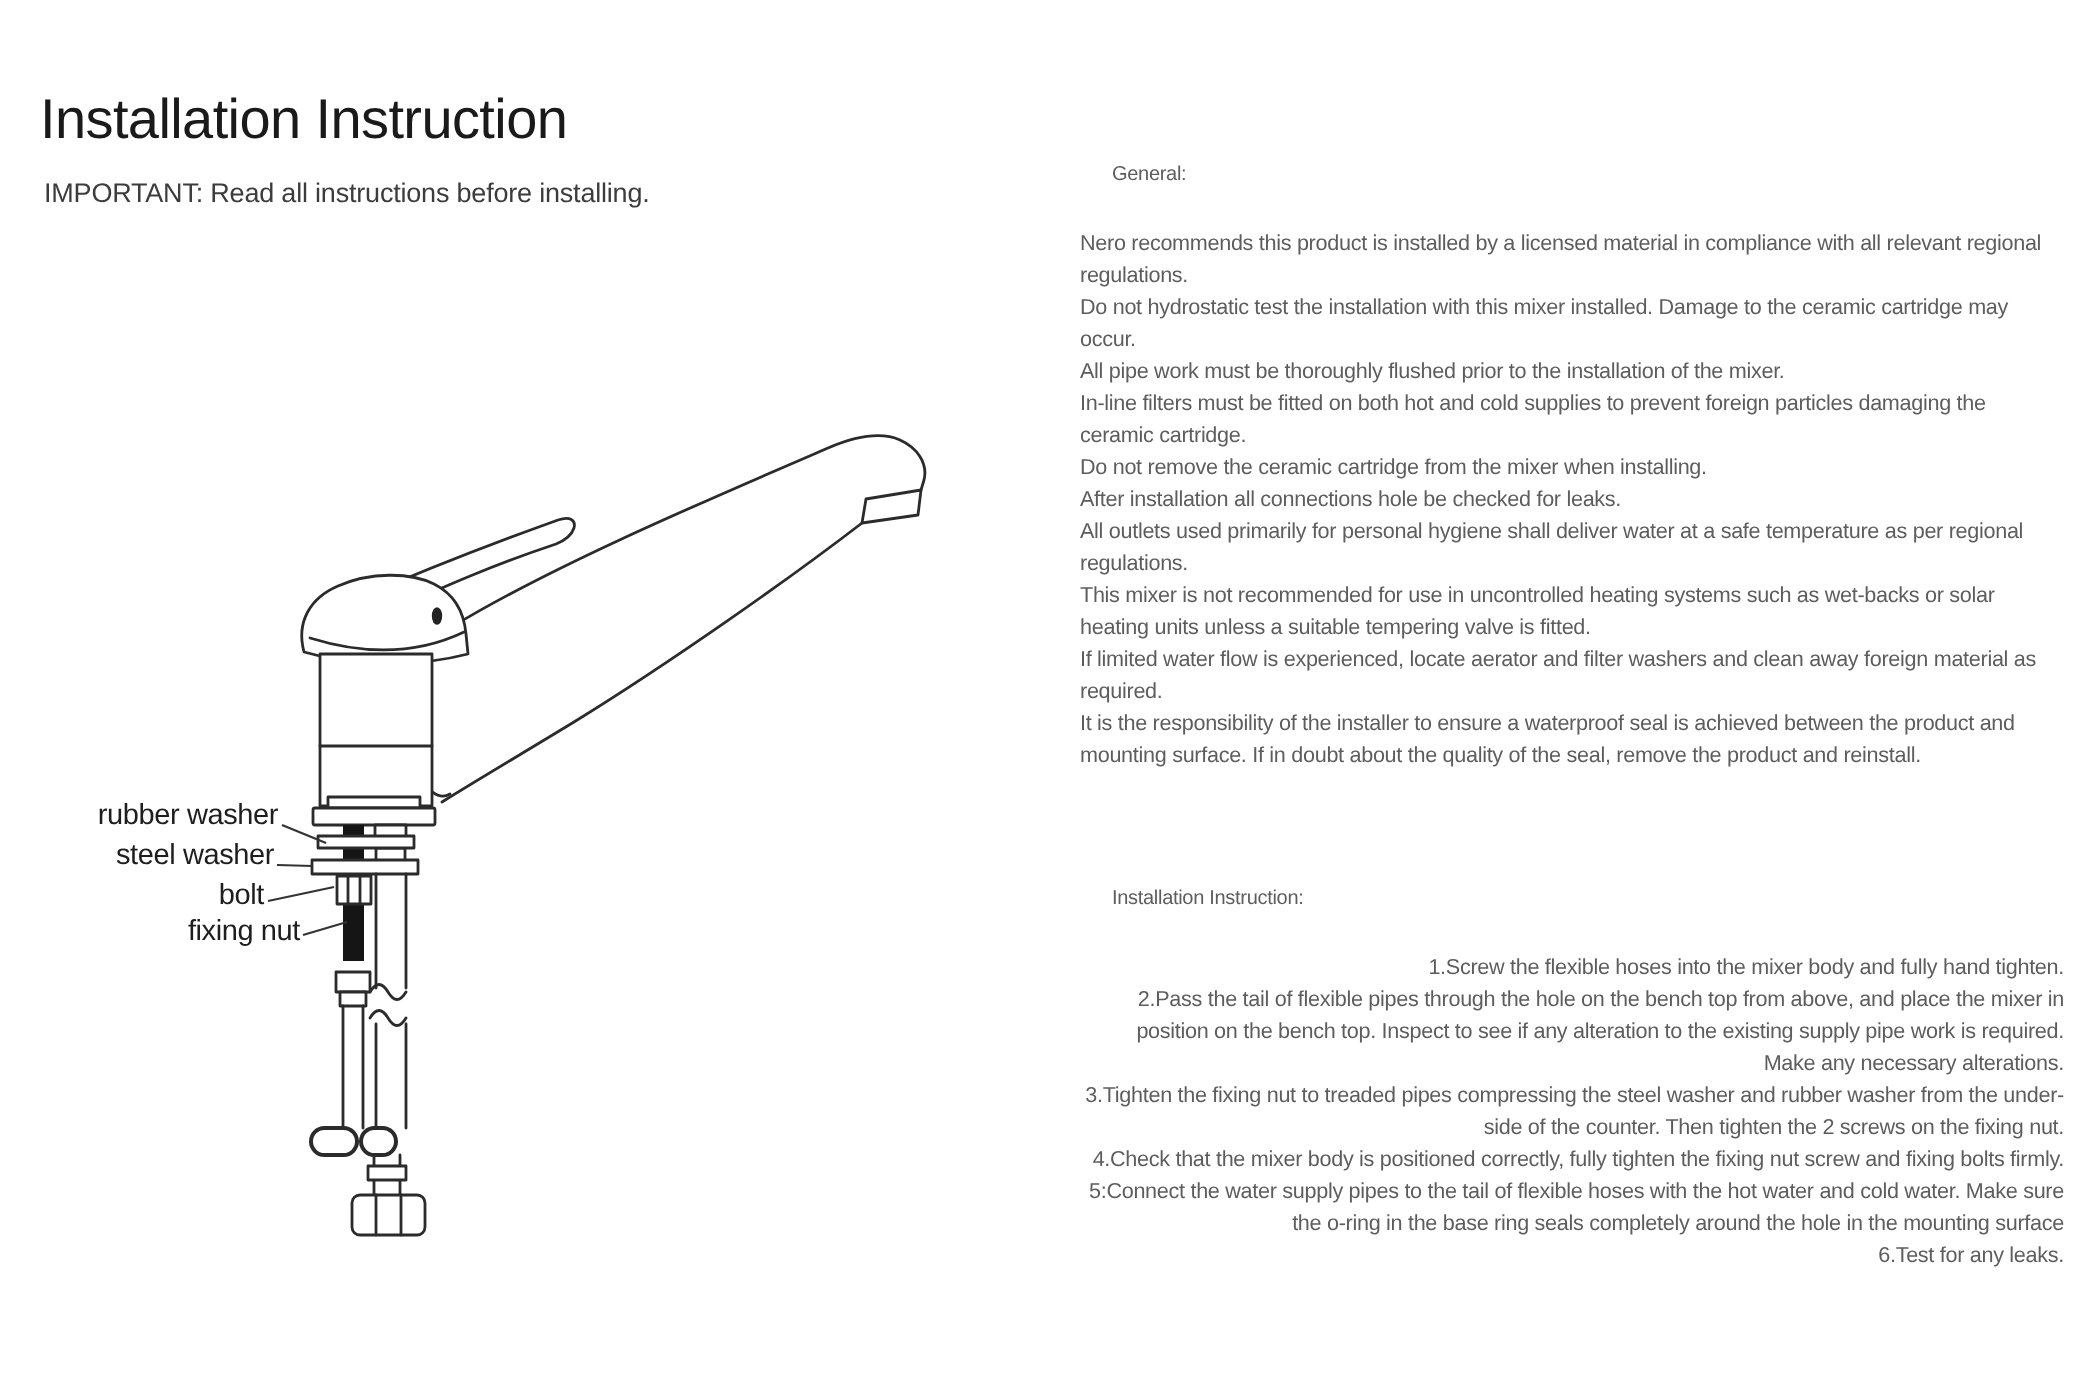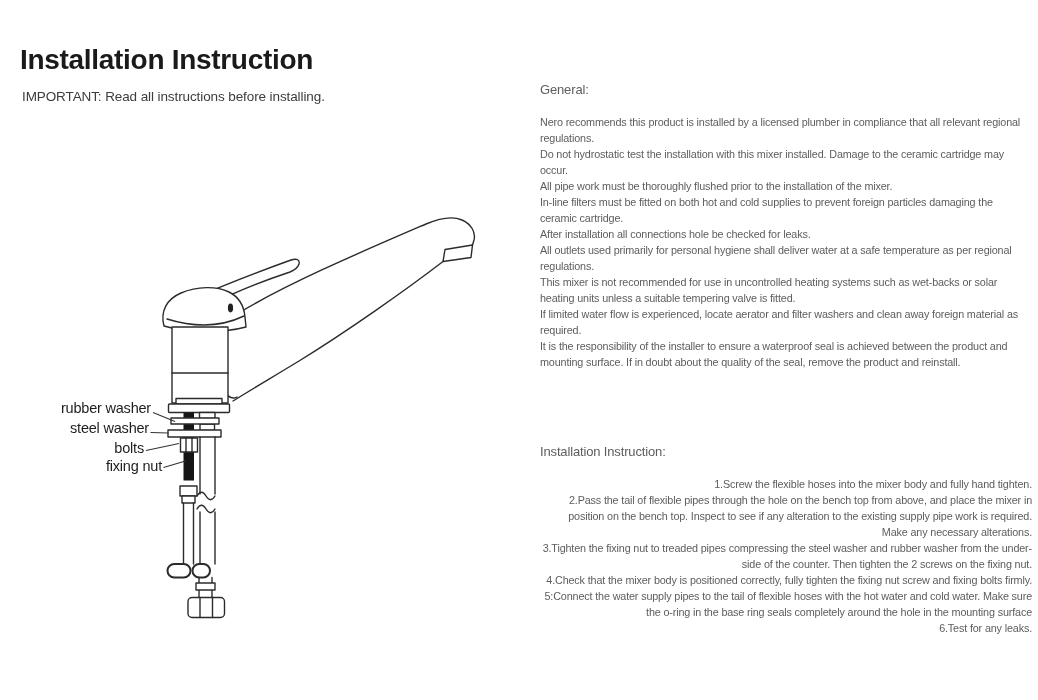--- a/index.html
+++ b/index.html
@@ -4,42 +4,42 @@
 <style>
   html,body{margin:0;padding:0;}
   body{
     width:1038px;height:700px;position:relative;overflow:hidden;
     background:#ffffff;
     font-family:"Liberation Sans", sans-serif;
     -webkit-font-smoothing:antialiased;
   }
   .page-title{
     position:absolute;left:20px;top:12px;
-    font-size:28px;font-weight:bold;color:#1a1a1a;letter-spacing:-0.3px;margin-top:32px;
+    font-size:28px;font-weight:normal;color:#1a1a1a;letter-spacing:-0.3px;margin-top:32px;
   }
   .important-note{
     position:absolute;left:22px;top:89px;
     font-size:13.5px;color:#3c3c3c;letter-spacing:-0.1px;
   }
   .diagram{
-    position:absolute;left:16px;top:200px;width:520px;height:490px;
+    position:absolute;left:4px;top:200px;width:520px;height:490px;
   }
   .diagram svg{position:absolute;left:0;top:0;}
   .part-label{
     position:absolute;font-size:14.5px;color:#1e1e1e;letter-spacing:-0.2px;
     white-space:nowrap;line-height:1;
   }
   .lbl-rubber{top:201px;right:385px;}
   .lbl-steel{top:221px;right:387px;}
   .lbl-bolt{top:241px;right:392px;}
   .lbl-fixing{top:259px;right:374px;}
   .right-col{position:absolute;left:540px;width:492px;color:#5d5d5d;}
   .sec-heading{
-    position:absolute;left:540px;
-    font-size:13px;color:#5d5d5d;letter-spacing:-0.15px;
+    position:absolute;left:556px;
+    font-size:10px;color:#5d5d5d;letter-spacing:-0.15px;
   }
   .heading-general{top:82px;}
   .heading-install{top:444px;}
   .para-block{position:absolute;}
   .block-general{top:114px;}
   .block-install{top:476px;text-align:right;}
   .para-block p{
     margin:0;font-size:10.8px;line-height:16px;letter-spacing:-0.15px;color:#5d5d5d;
   }
 </style>
@@ -100,31 +100,32 @@
 
     <g stroke="#333333" stroke-width="1.1" fill="none">
       <path d="M137,212.5 L159,221.5"></path>
       <path d="M134.5,232.5 L152.5,233"></path>
       <path d="M130,250.5 L163,243.5"></path>
       <path d="M147.5,267.5 L169.5,261"></path>
     </g>
   </svg>
   <div class="part-label lbl-rubber">rubber washer</div>
   <div class="part-label lbl-steel">steel washer</div>
-  <div class="part-label lbl-bolt">bolts</div>
+  <div class="part-label lbl-bolt">bolt</div>
   <div class="part-label lbl-fixing">fixing nut</div>
 </div>
 
 <div class="sec-heading heading-general">General:</div>
 
 <div class="right-col para-block block-general">
-  <p>Nero recommends this product is installed by a licensed plumber in compliance that all relevant regional regulations.</p>
+  <p>Nero recommends this product is installed by a licensed material in compliance with all relevant regional regulations.</p>
   <p>Do not hydrostatic test the installation with this mixer installed. Damage to the ceramic cartridge may occur.</p>
   <p>All pipe work must be thoroughly flushed prior to the installation of the mixer.</p>
   <p>In-line filters must be fitted on both hot and cold supplies to prevent foreign particles damaging the ceramic cartridge.</p>
+  <p>Do not remove the ceramic cartridge from the mixer when installing.</p>
   <p>After installation all connections hole be checked for leaks.</p>
   <p>All outlets used primarily for personal hygiene shall deliver water at a safe temperature as per regional regulations.</p>
   <p>This mixer is not recommended for use in uncontrolled heating systems such as wet-backs or solar heating units unless a suitable tempering valve is fitted.</p>
   <p>If limited water flow is experienced, locate aerator and filter washers and clean away foreign material as required.</p>
   <p>It is the responsibility of the installer to ensure a waterproof seal is achieved between the product and mounting surface. If in doubt about the quality of the seal, remove the product and reinstall.</p>
 </div>
 
 <div class="sec-heading heading-install">Installation Instruction:</div>
 
 <div class="right-col para-block block-install">

